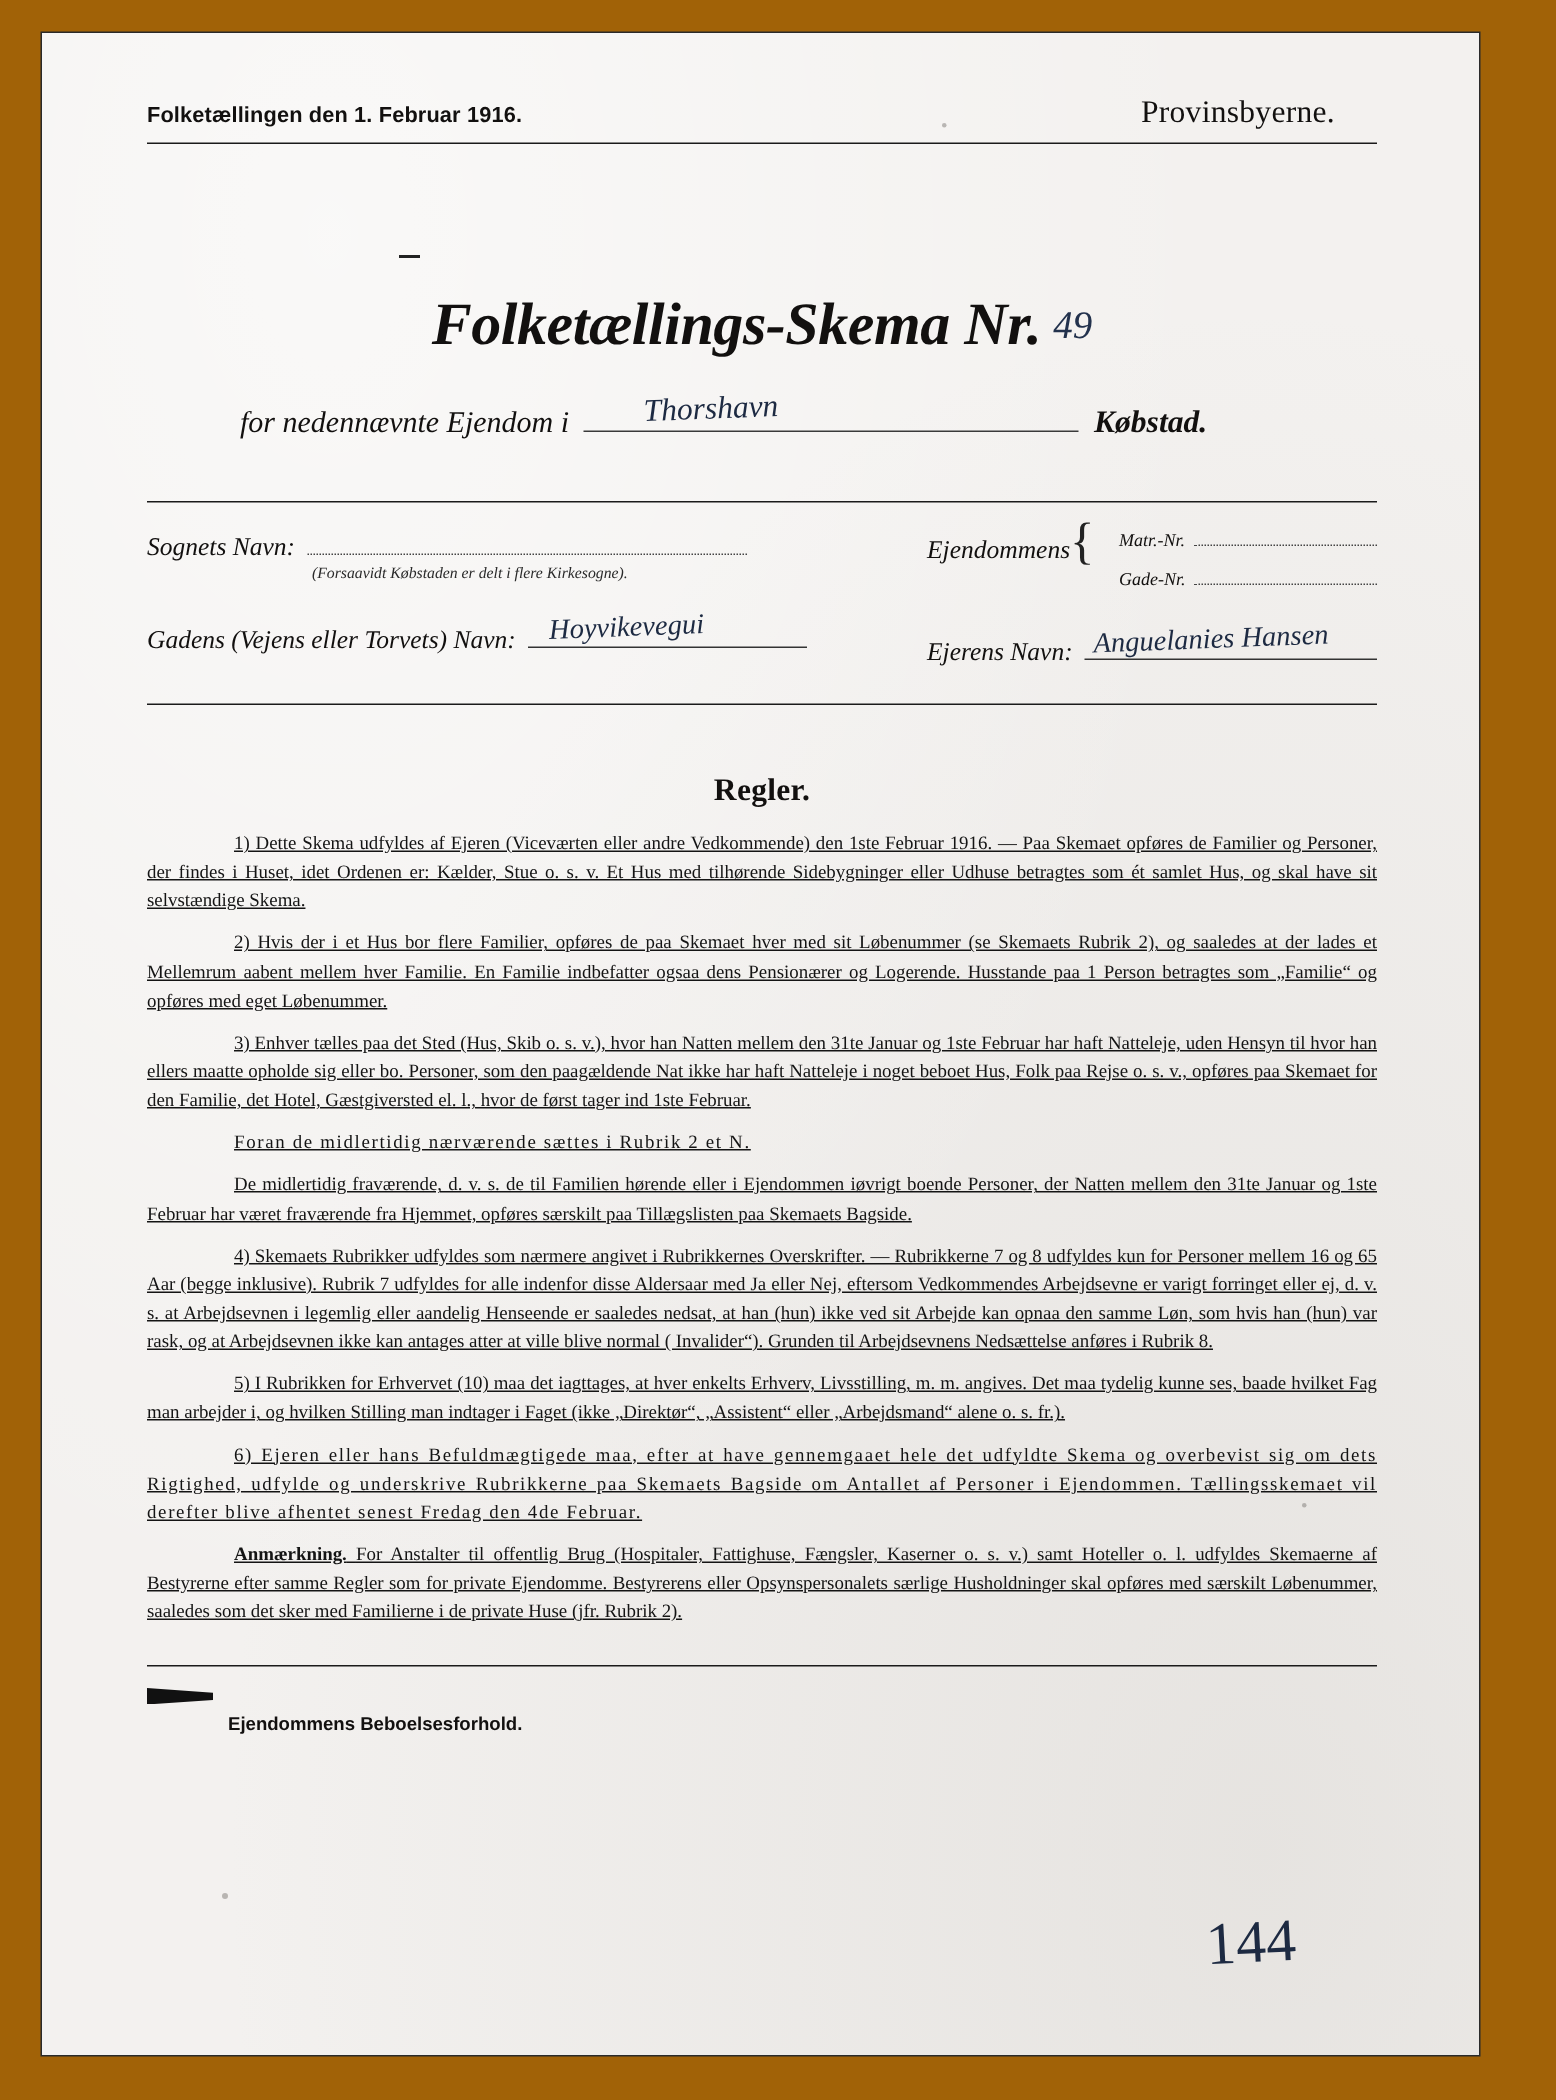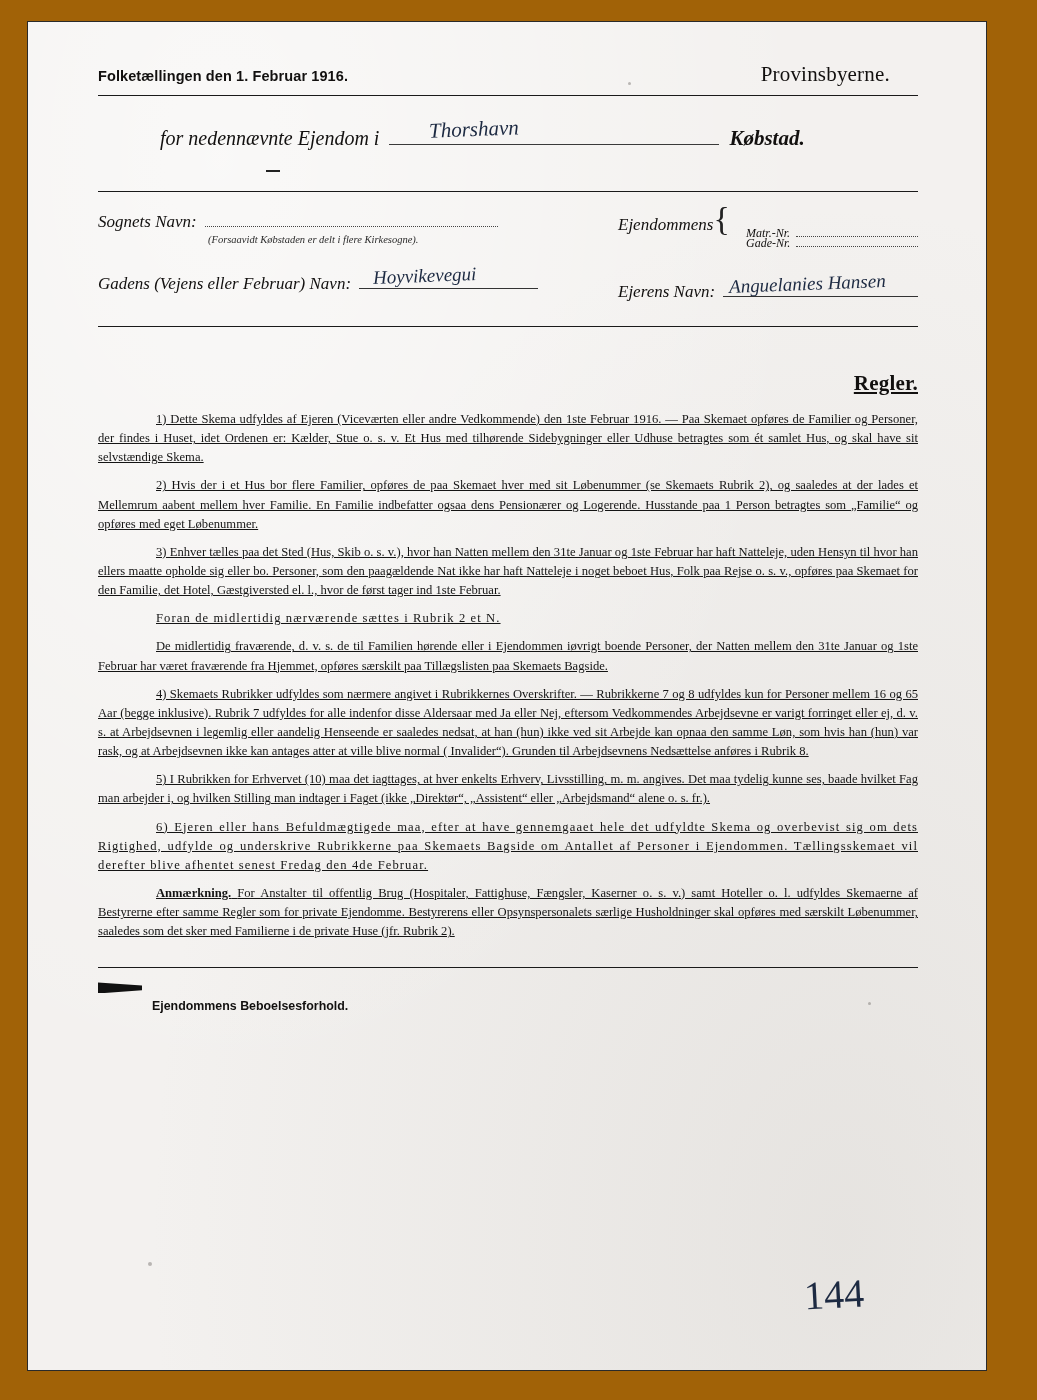--- a/index.html
+++ b/index.html
@@ -164,26 +164,25 @@
     font-size: 10.5px;
     color: #2a2a2a;
   }
   .brace {
     font-size: 34px;
     line-height: 14px;
     color: #222;
   }
   
   .regler-h {
-    text-align: right;
+    text-align: center;
     font-weight: bold;
     font-size: 21px;
     margin-top: 44px;
     letter-spacing: .2px;
-    text-decoration: underline;
   }
   .rules {
     margin-top: 14px;
     font-size: 12.6px;
     line-height: 1.52;
     text-align: justify;
     color: #141414;
   }
   .rules p { margin: 0 0 9px 0; text-decoration: underline; }
   .ind { text-indent: 58px; }
@@ -240,20 +239,23 @@
 
     <div class="inner">
 
       <div class="hdr">
         <div class="hdr-left">Folketællingen den 1. Februar 1916.</div>
         <div class="hdr-right">Provinsbyerne.</div>
       </div>
       <div class="rule-top"></div>
       <div class="tick"></div>
 
+      <div class="title-block">
+        <span class="main-title">Folketællings-Skema Nr.</span><span class="schema-no">49</span>
+      </div>
 
       <div class="subtitle-row">
         <span class="sub-label">for nedennævnte Ejendom i</span>
         <span class="hw-line">
           <span class="hw">Thorshavn</span>
         </span>
         <span class="sub-tail">Købstad.</span>
       </div>
 
       <div class="rule-mid"></div>
@@ -262,31 +264,31 @@
 
         <div class="f-row" style="left:0; top:6px; width:400px;">
           <span class="f-label">Sognets Navn:</span>
           <span class="dotline" style="flex:1; margin-left:8px;"></span>
         </div>
         <div class="f-row" style="left:110px; top:28px; width:330px;">
           <span class="note-paren">(Forsaavidt Købstaden er delt i flere Kirkesogne).</span>
         </div>
 
         <div class="f-row" style="left:0; top:66px; width:440px;">
-          <span class="f-label">Gadens (Vejens eller Februar) Navn:</span>
+          <span class="f-label">Gadens (Vejens eller Torvets) Navn:</span>
           <span class="solidline" style="flex:1; margin-left:8px;">
             <span class="hw" style="left:14px; bottom:1px; font-size:19px;">Hoyvikevegui</span>
           </span>
         </div>
 
         <div class="f-row" style="left:520px; top:6px;">
           <span class="f-label">Ejendommens</span>
           <span class="brace">{</span>
         </div>
-        <div class="f-row" style="left:648px; top:16px; width:172px;">
+        <div class="f-row" style="left:648px; top:0px; width:172px;">
           <span class="f-label" style="font-size:12px;">Matr.-Nr.</span>
           <span class="dotline" style="flex:1; margin-left:6px;"></span>
         </div>
         <div class="f-row" style="left:648px; top:26px; width:172px;">
           <span class="f-label" style="font-size:12px;">Gade-Nr.</span>
           <span class="dotline" style="flex:1; margin-left:6px;"></span>
         </div>
 
         <div class="f-row" style="left:520px; top:74px; width:300px;">
           <span class="f-label">Ejerens Navn:</span>

